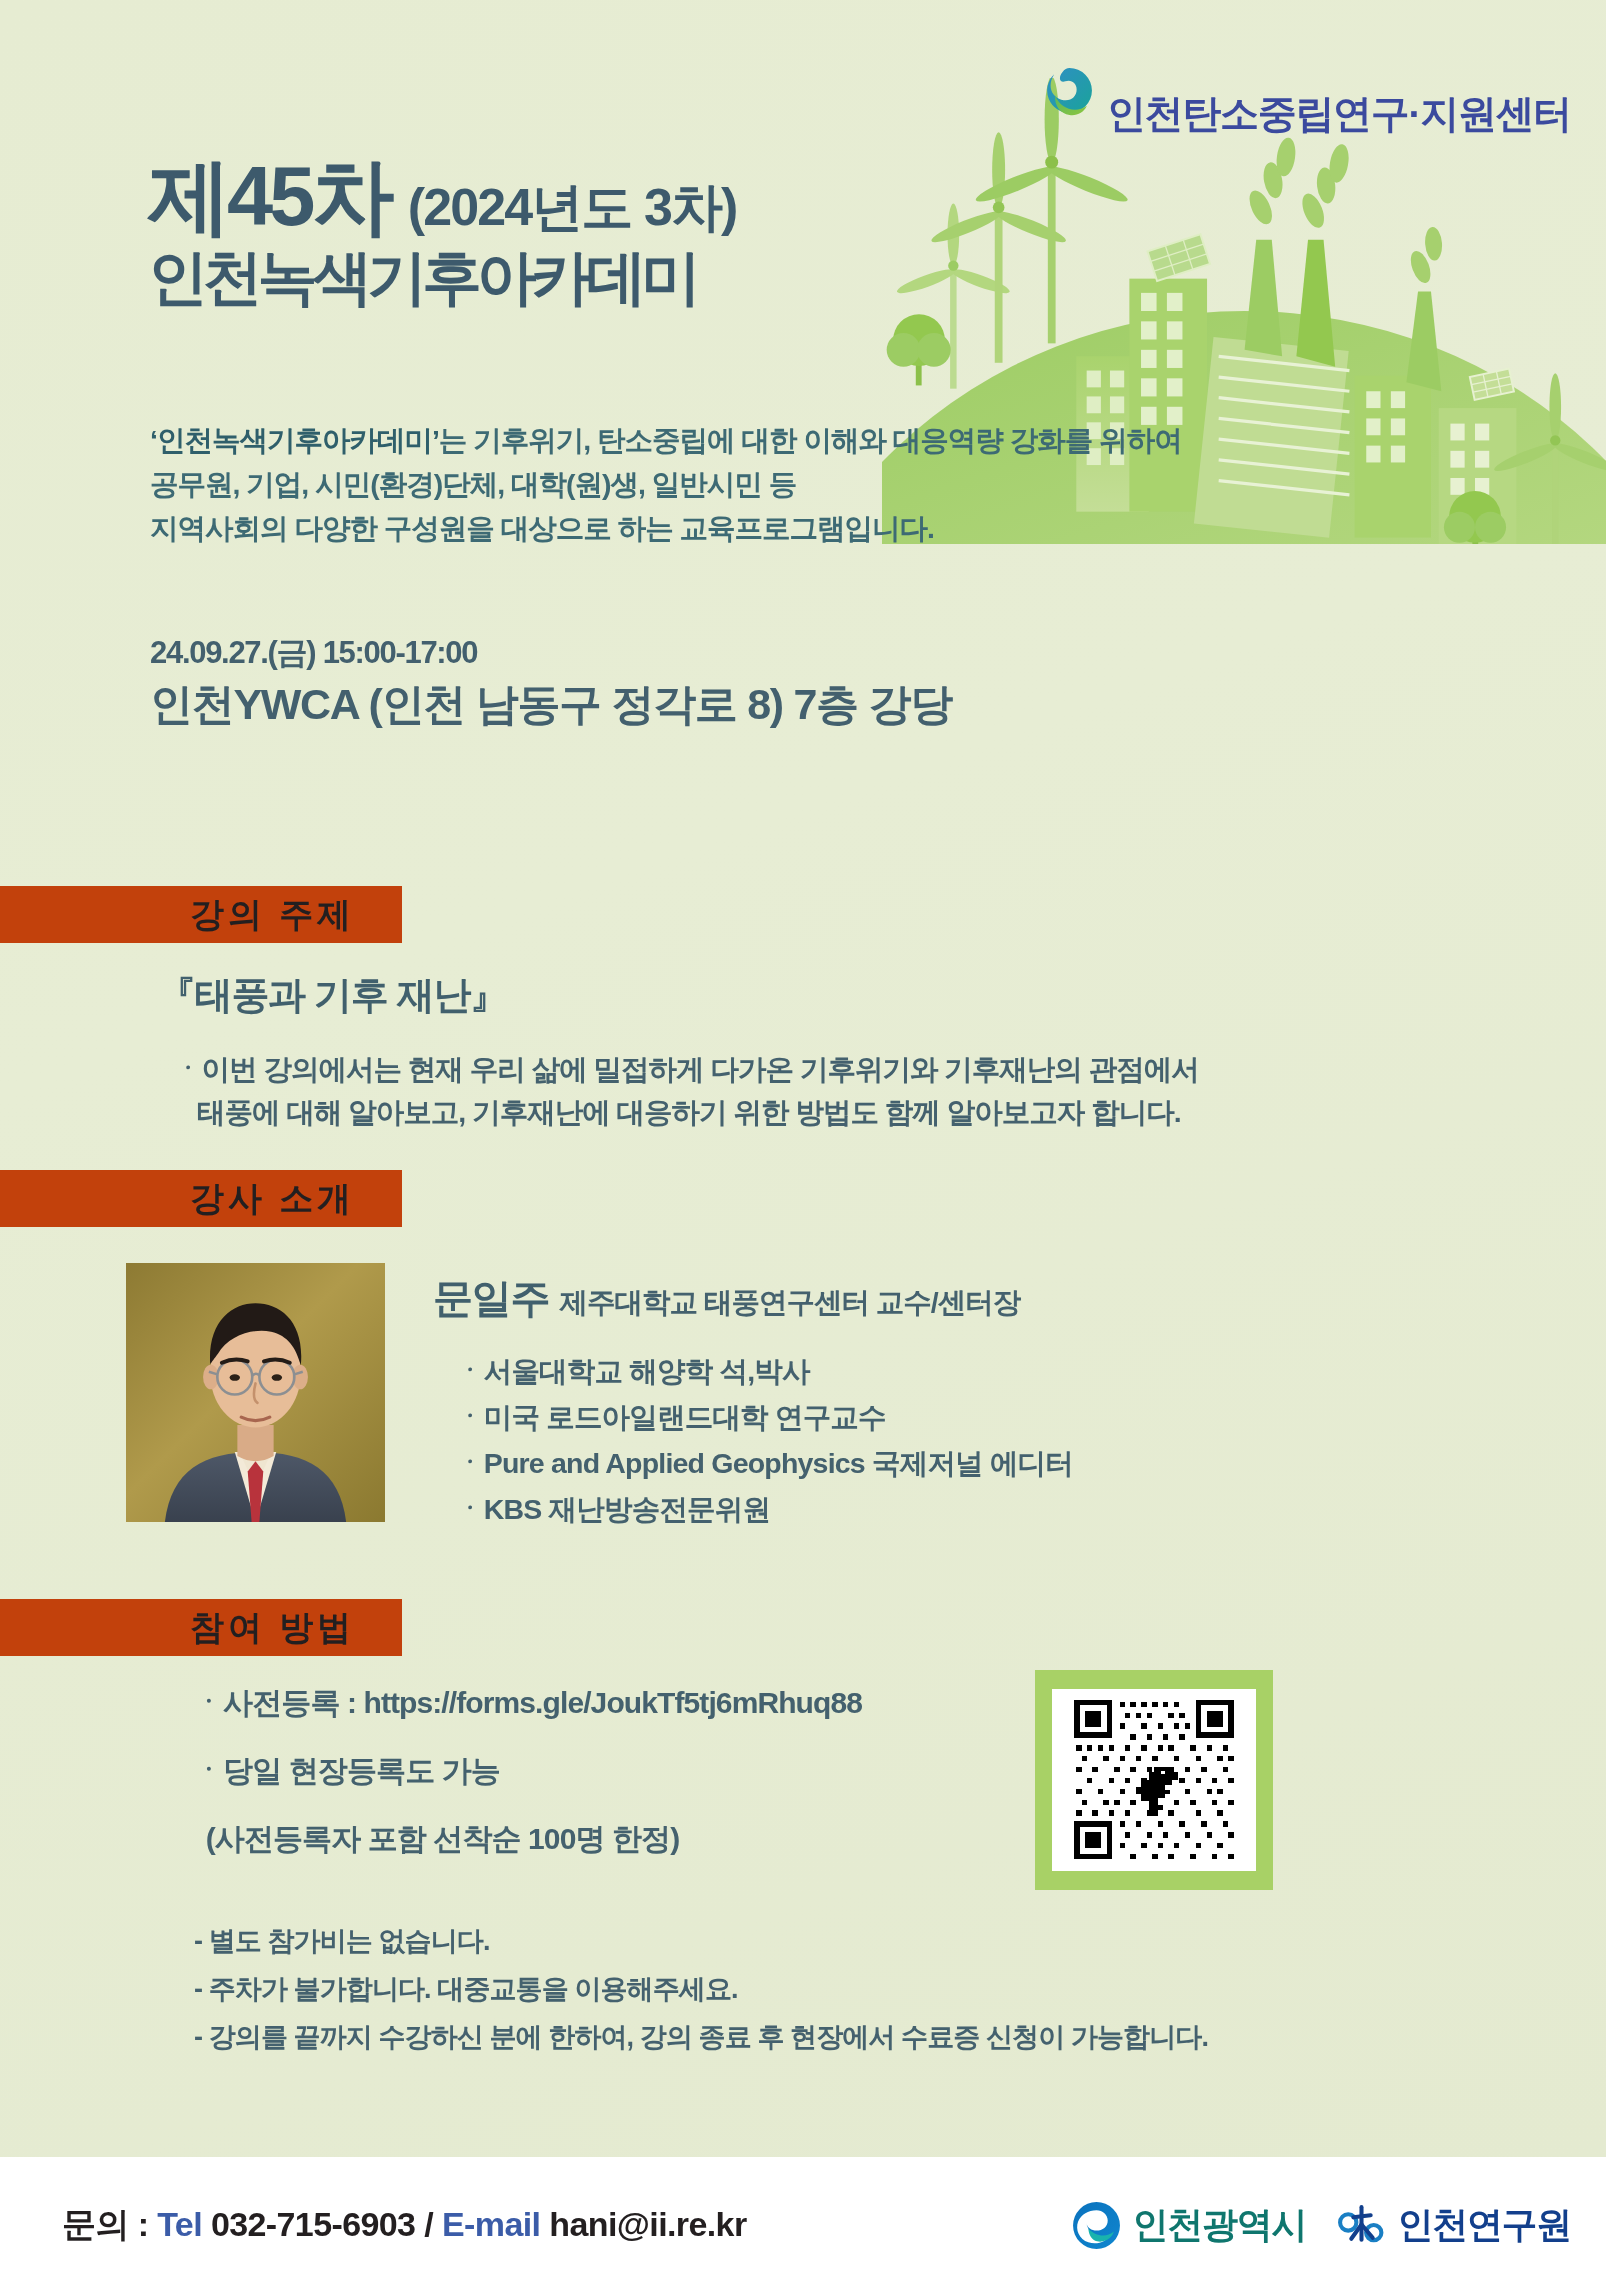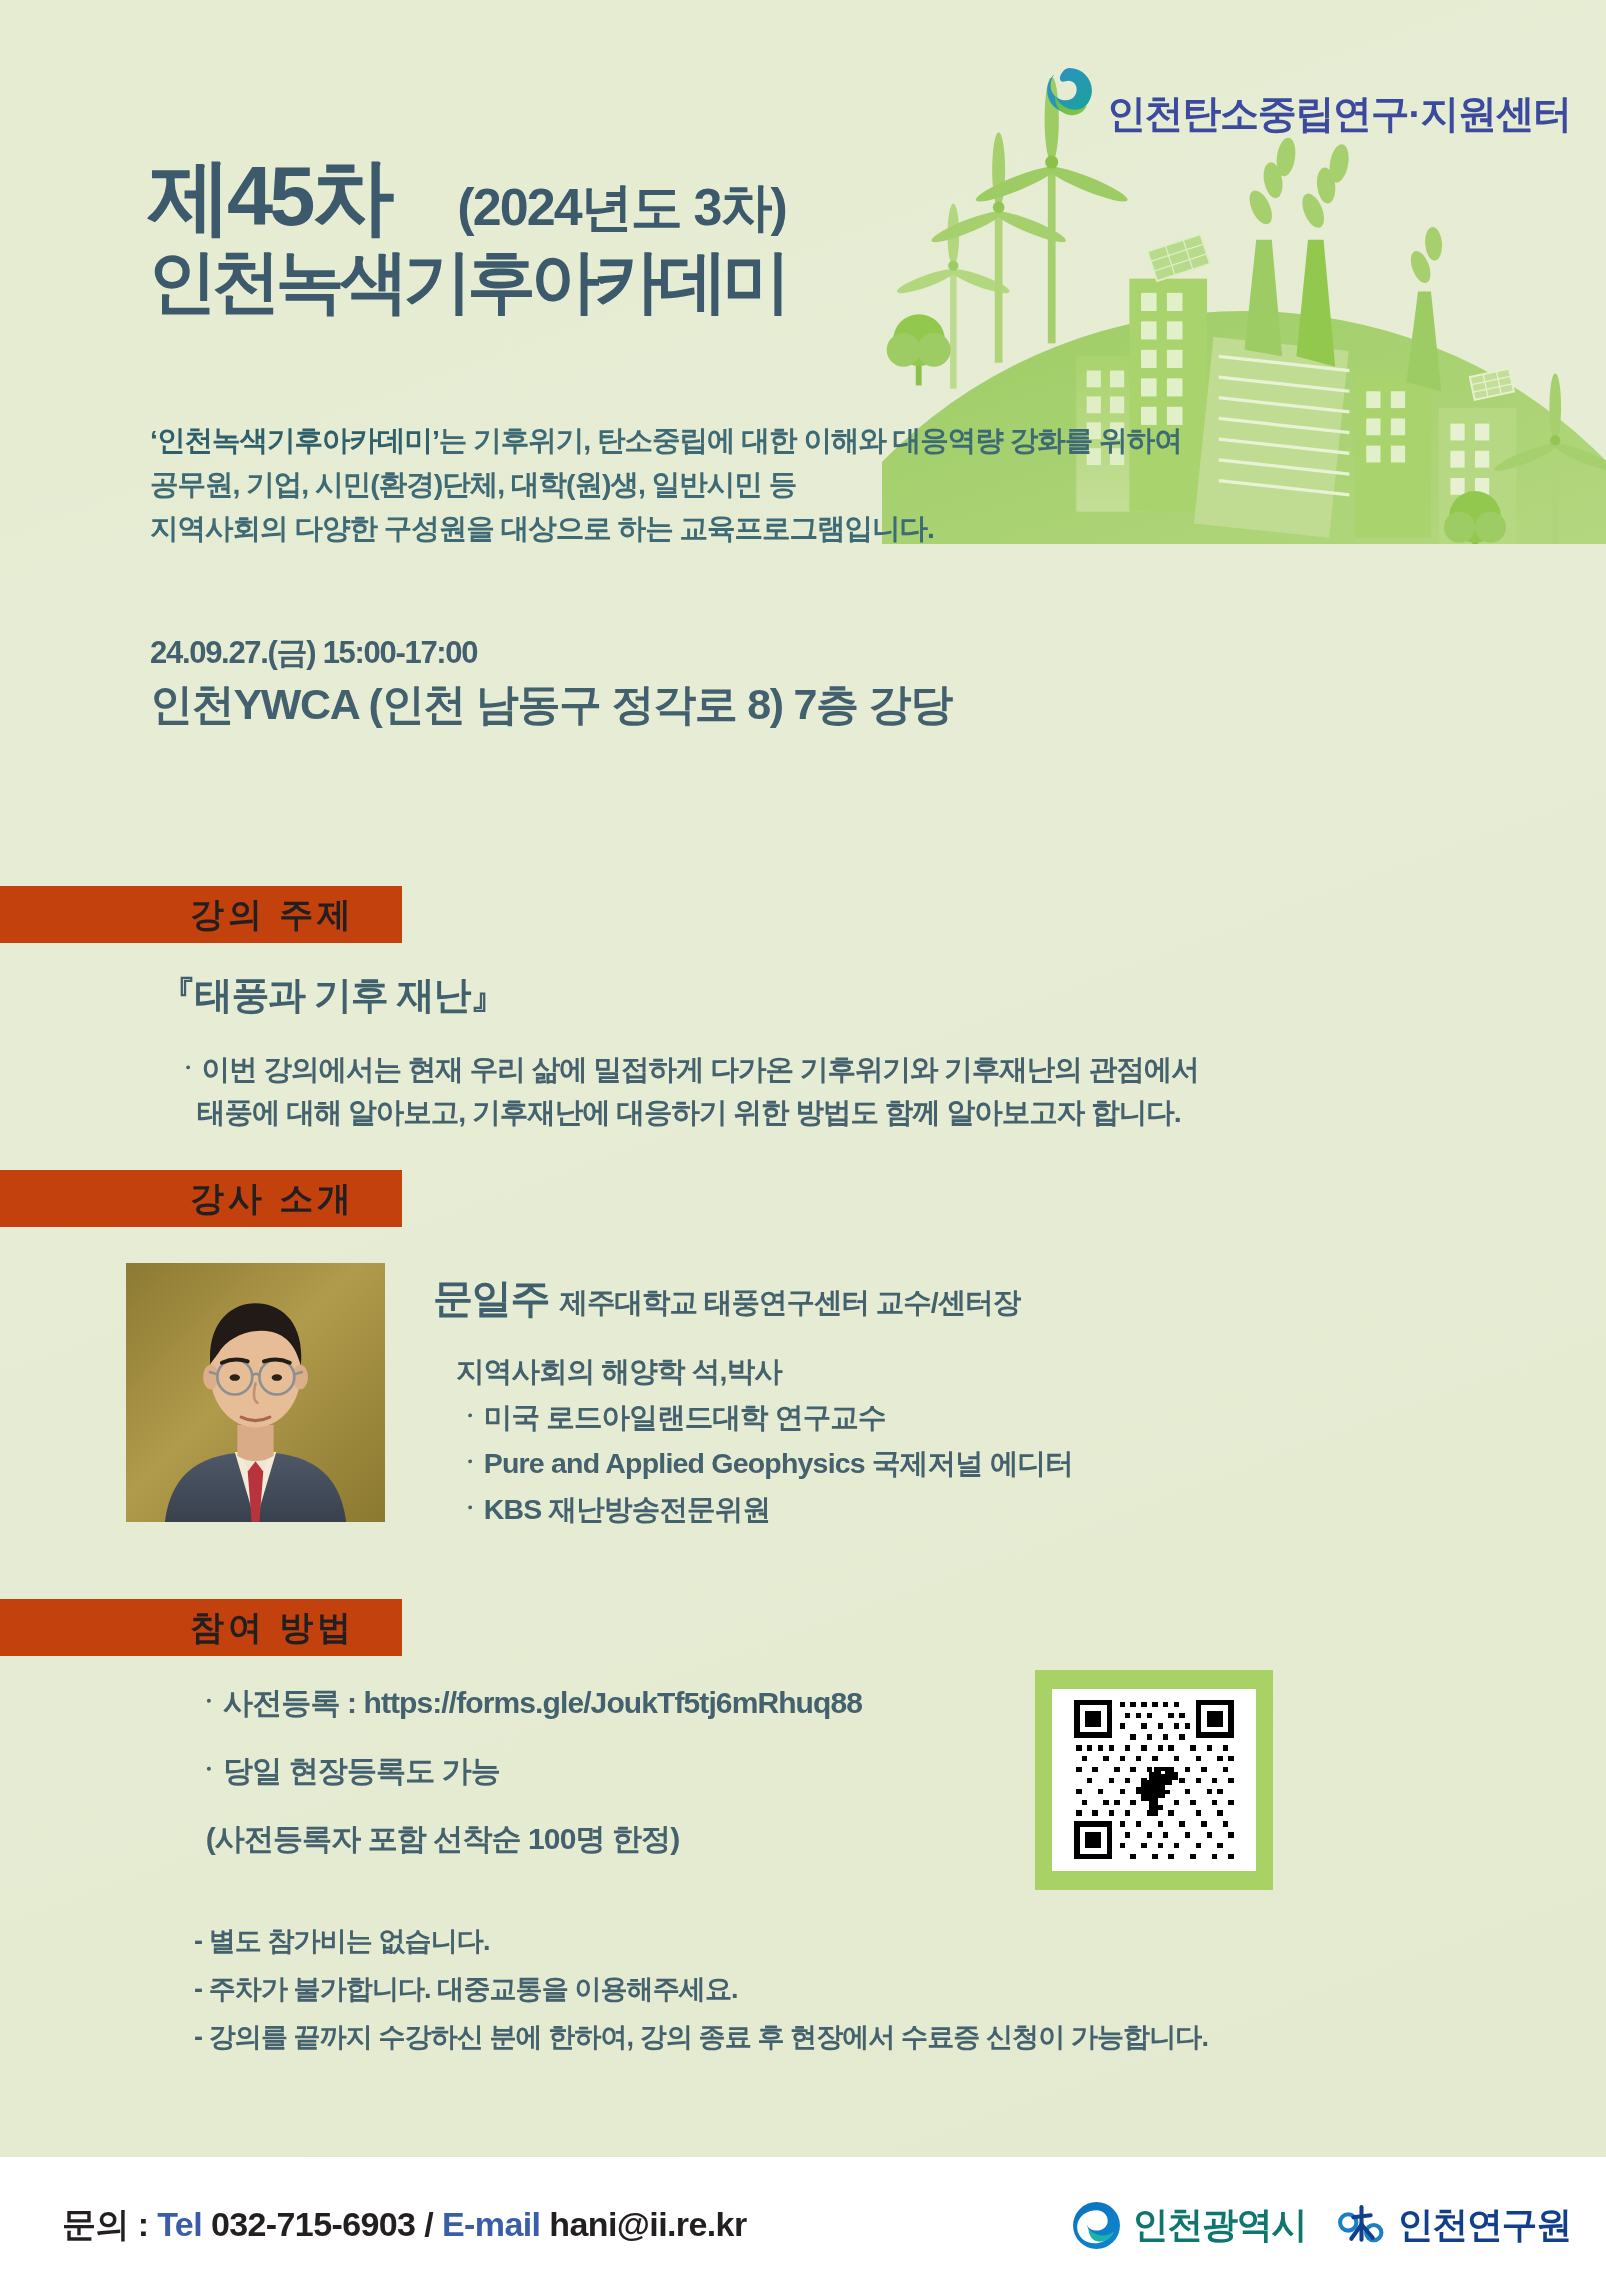--- a/index.html
+++ b/index.html
@@ -75,21 +75,21 @@
   }
   .title-sub {
     font-size: 52px;
     font-weight: 700;
     color: #3d5a6c;
     letter-spacing: -1.9px;
     padding-bottom: 5.2px;
   }
   .title-line2 {
     margin-top: 7.8px;
-    font-size: 69px;
+    font-size: 60px;
     font-weight: 800;
     color: #3d5a6c;
     letter-spacing: -5.2px;
     line-height: 1.05;
   }
 
   
   .intro {
     position: absolute;
     left: 150px;
@@ -555,21 +555,21 @@
       <path d="M178 238 q22 11 44 0" stroke="#a8664f" stroke-width="5" fill="none" stroke-linecap="round"></path>
     </svg>
   </div>
 
   <div class="speaker-info">
     <div class="speaker-name-row">
       <span class="speaker-name">문일주</span>
       <span class="speaker-affil">제주대학교 태풍연구센터 교수/센터장</span>
     </div>
     <div class="speaker-creds">
-      <div>지역사회의 해양학 석,박사</div>
+      <div>ㆍ서울대학교 해양학 석,박사</div>
       <div>ㆍ미국 로드아일랜드대학 연구교수</div>
       <div>ㆍPure and Applied Geophysics 국제저널 에디터</div>
       <div>ㆍKBS 재난방송전문위원</div>
     </div>
   </div>
 
   <div class="band band-howto">
     <span>참여 방법</span>
   </div>
 

